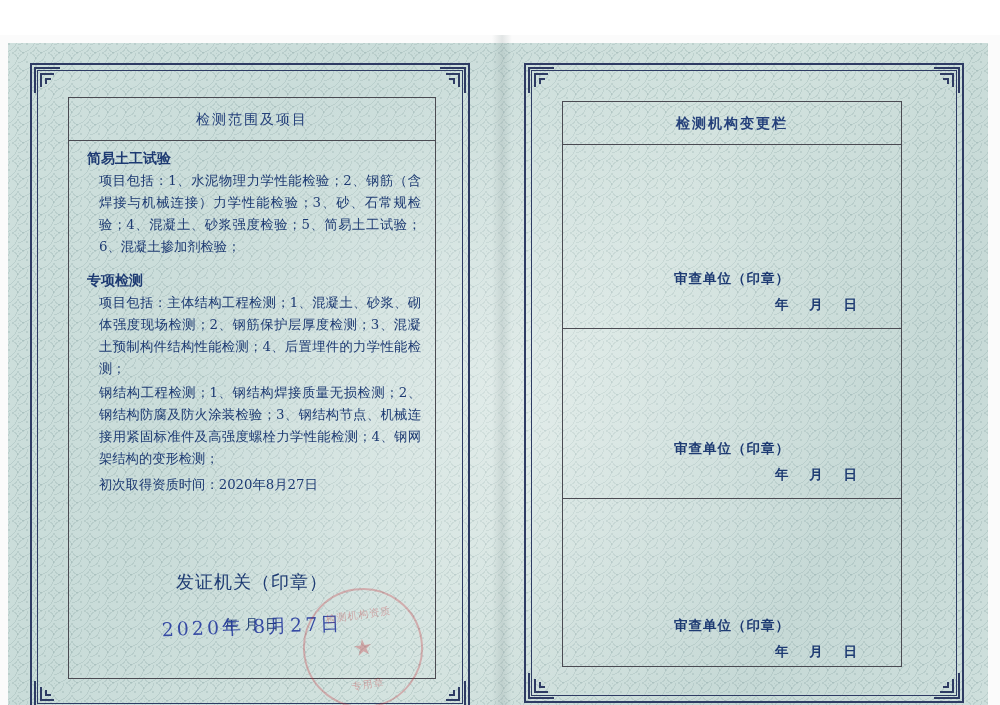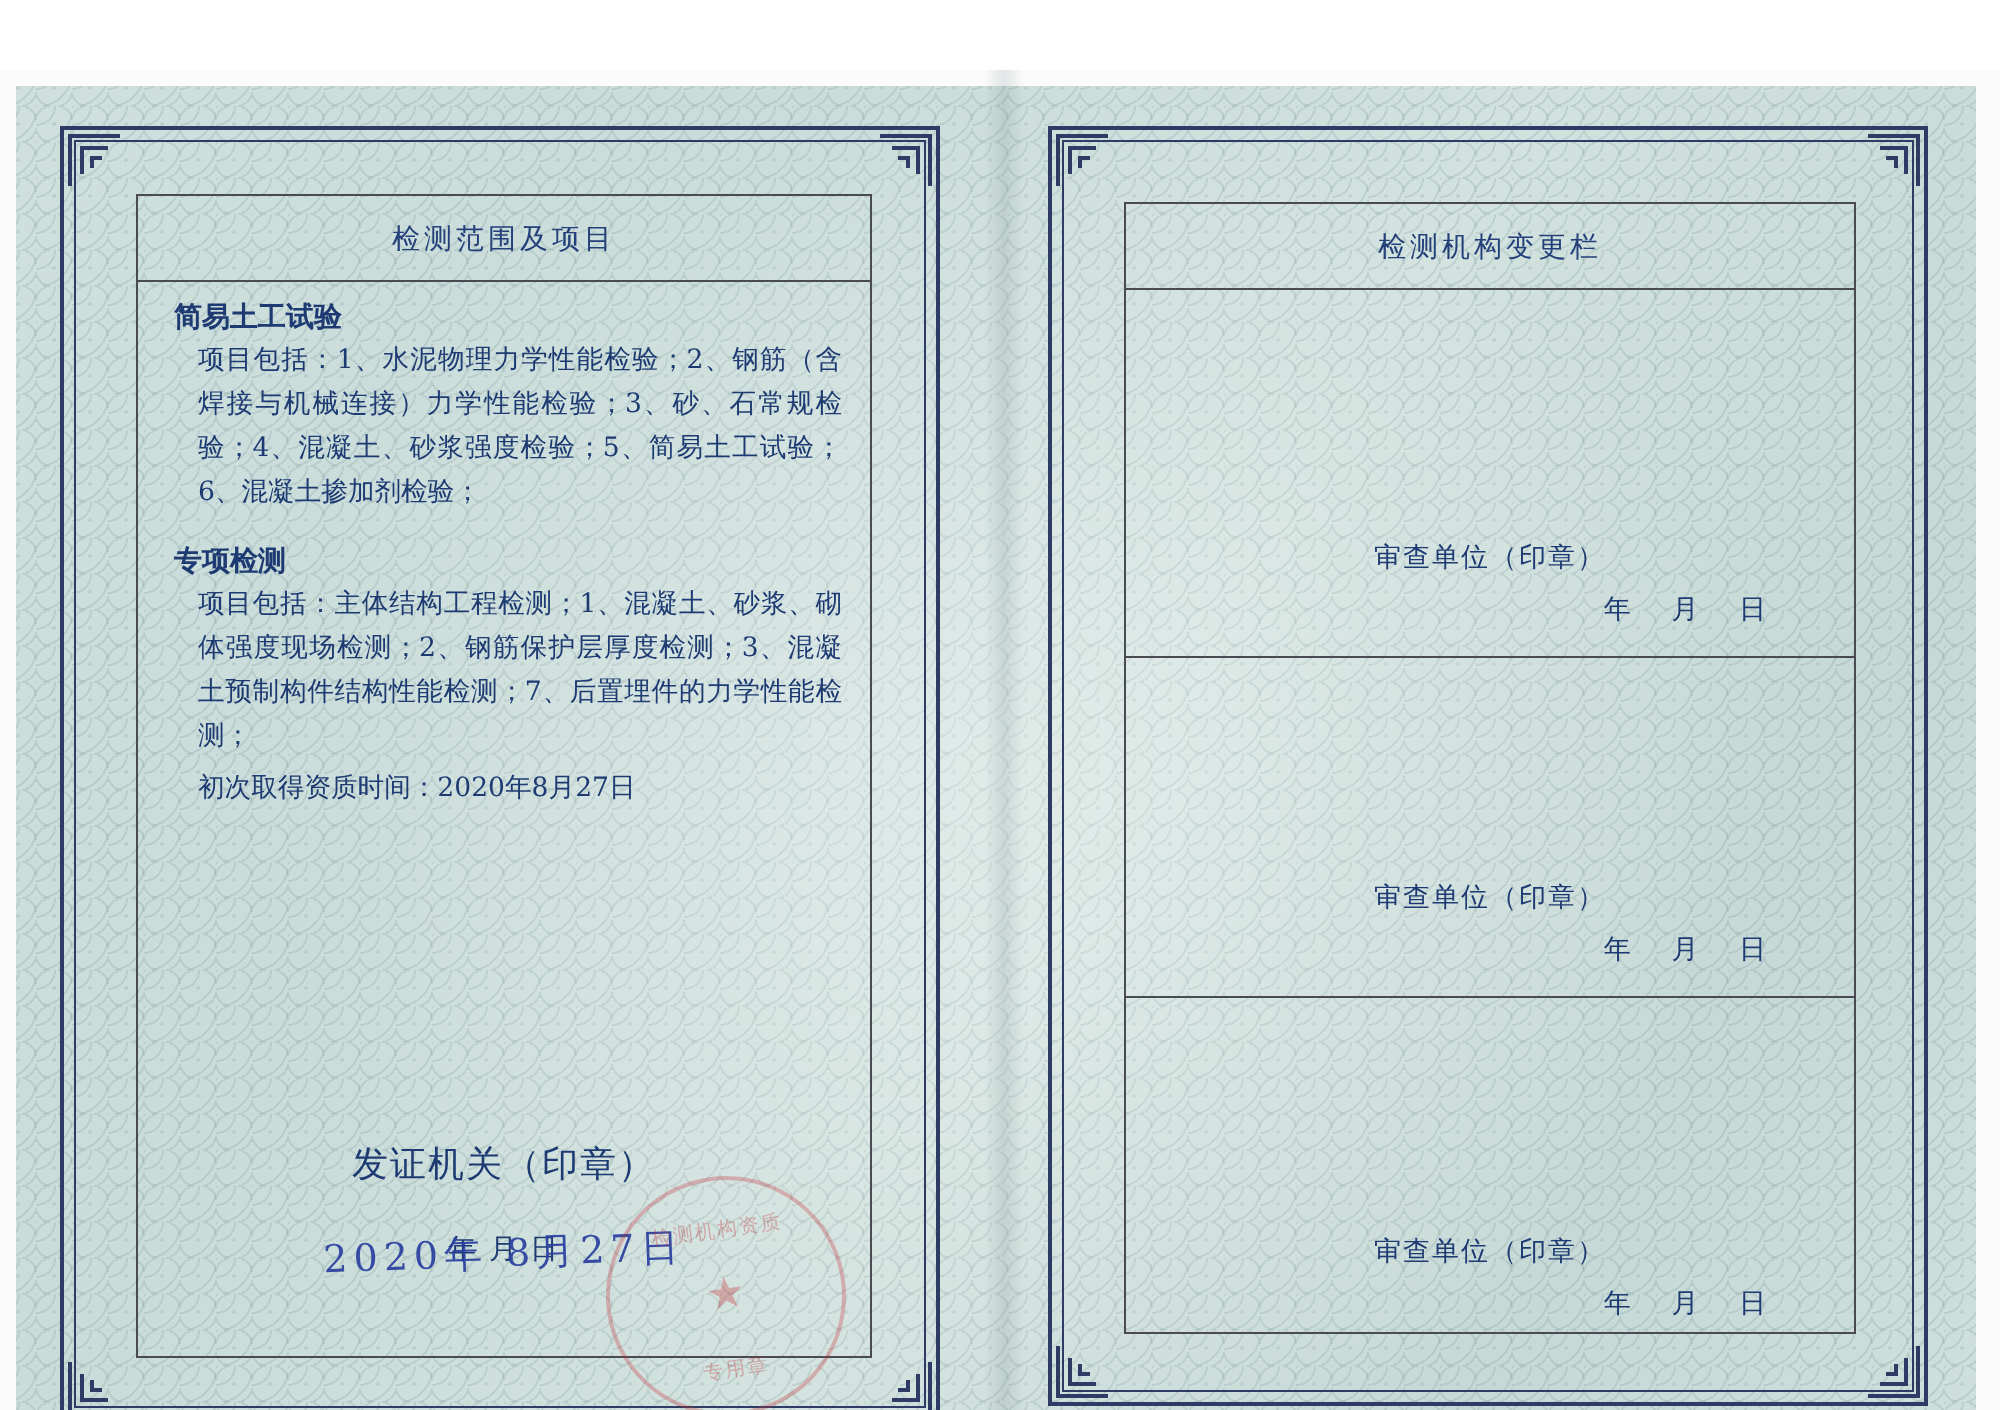--- a/index.html
+++ b/index.html
@@ -88,21 +88,21 @@
   #left-panel  { left: 30px;  top: 28px;  width: 440px; height: 648px; }
   #right-panel { left: 524px; top: 28px;  width: 440px; height: 640px; }
 
   .content-box {
     position: absolute;
     box-sizing: border-box;
     border: 1px solid #4a4a52;
     background: transparent;
   }
   #left-content  { left: 68px;  top: 62px;  width: 368px; height: 582px; }
-  #right-content { left: 562px; top: 66px;  width: 366px; height: 566px; }
+  #right-content { left: 562px; top: 66px;  width: 340px; height: 566px; font-weight: bold; }
 
   .box-title {
     text-align: center;
     font-size: 14px;
     letter-spacing: 2px;
     color: #24407a;
     padding-top: 13px;
     font-family: "DejaVu Serif", "Liberation Serif", serif;
   }
   .title-rule {
@@ -291,22 +291,23 @@
   </div>
 
   <div class="content-box" id="left-content">
     <div class="box-title">检测范围及项目</div>
     <div class="title-rule"></div>
 
     <div class="section-head">简易土工试验</div>
     <div class="para">项目包括：1、水泥物理力学性能检验；2、钢筋（含焊接与机械连接）力学性能检验；3、砂、石常规检验；4、混凝土、砂浆强度检验；5、简易土工试验；6、混凝土掺加剂检验；</div>
 
     <div class="section-head second">专项检测</div>
-    <div class="para">项目包括：主体结构工程检测；1、混凝土、砂浆、砌体强度现场检测；2、钢筋保护层厚度检测；3、混凝土预制构件结构性能检测；7、后置埋件的力学性能检测；</div>
-
+    <div class="para">项目包括：主体结构工程检测；1、混凝土、砂浆、砌体强度现场检测；2、钢筋保护层厚度检测；3、混凝土预制构件结构性能检测；4、后置埋件的力学性能检测；</div>
+
+    <div class="para tight" style="padding-top:2px;">钢结构工程检测；1、钢结构焊接质量无损检测；2、钢结构防腐及防火涂装检验；3、钢结构节点、机械连接用紧固标准件及高强度螺栓力学性能检测；4、钢网架结构的变形检测；</div>
 
     <div class="note-line" style="padding-top:4px;">初次取得资质时间：2020年8月27日</div>
 
     <div id="issuer-block">
       <div id="issuer-label">发证机关（印章）</div>
       <div id="issue-date-row">
         <span>年    月    日</span>
         <span id="handwritten-date">2020年 8月27日</span>
       </div>
     </div>

